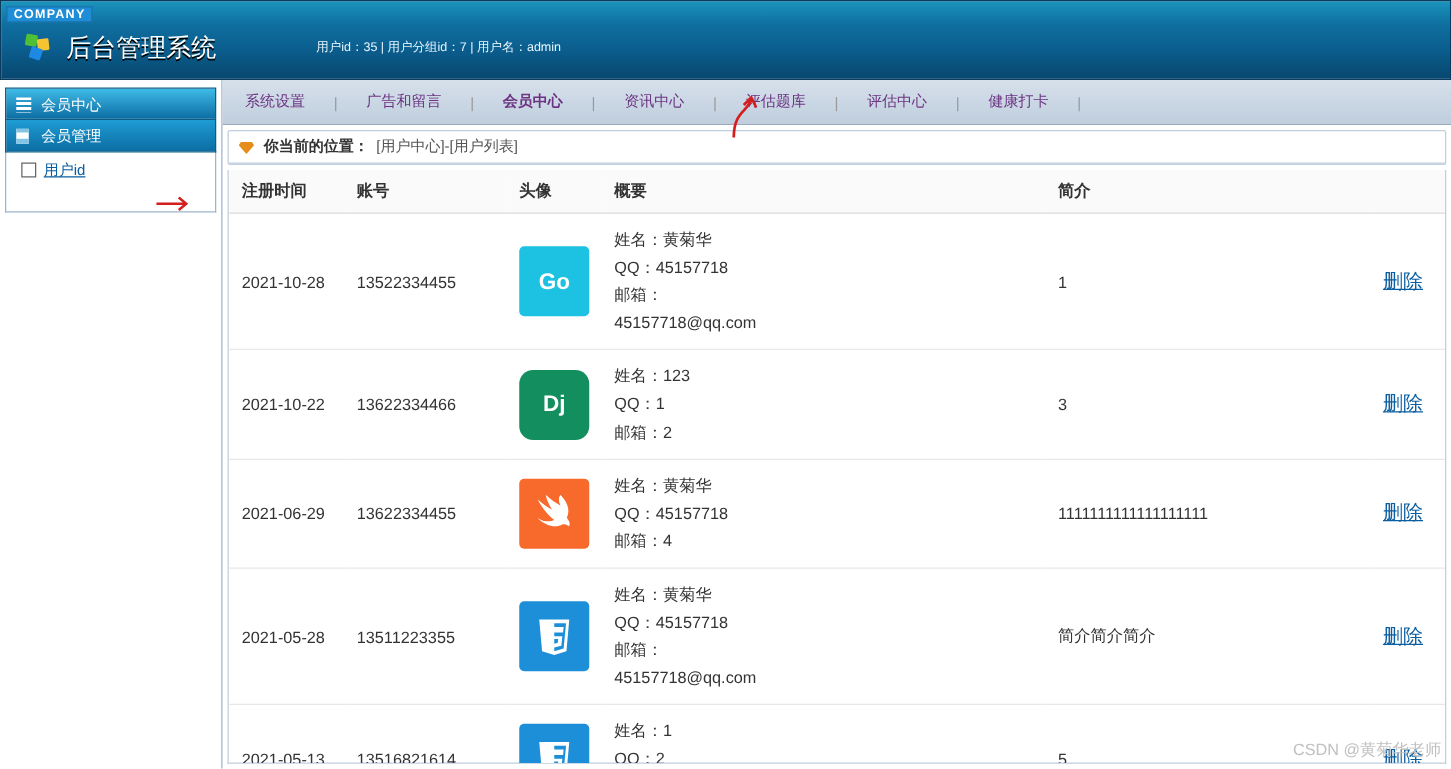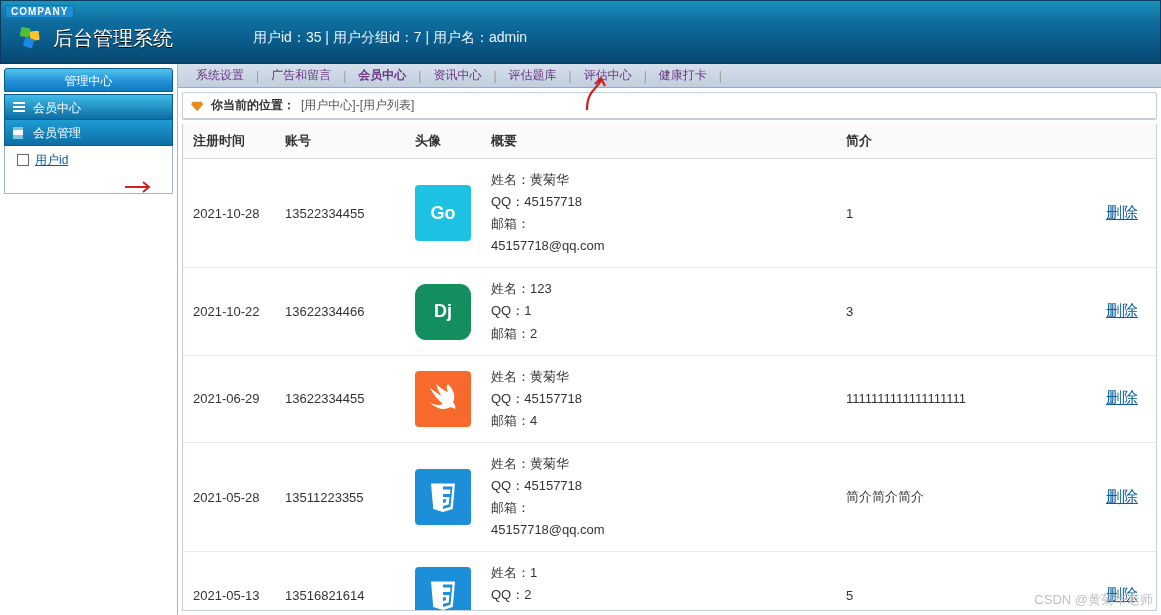--- a/index.html
+++ b/index.html
@@ -5,21 +5,21 @@
   * { box-sizing: border-box; margin: 0; padding: 0; }
   body { font-family: "Microsoft YaHei", Arial, sans-serif; font-size: 12px; background: #fff; width: 1161px; height: 615px; overflow: hidden; position: relative; }
   
   
   .topbar { height: 64px; background: linear-gradient(to bottom, #1a94bc 0%, #0f6fa0 30%, #0b5f8f 60%, #07476f 100%); border: 1px solid #0a3a5e; color: #fff; display: flex; align-items: center; padding: 12px 8px; position: relative; }
   .company-tag { position: absolute; top: 4px; left: 4px; background: #1f8dd6; color: #fff; font-size: 10px; letter-spacing: 1px; padding: 1px 6px; font-weight: bold; box-shadow: 0 0 0 1px rgba(0,0,0,.2) inset; }
   .app-title { display: flex; align-items: center; gap: 8px; margin-left: 8px; margin-top: 12px; }
   .app-title .logo { width: 28px; height: 28px; position: relative; }
   .app-title .logo svg { width: 100%; height: 100%; }
   .app-title h1 { font-size: 20px; font-weight: normal; color: #fff; text-shadow: 0 1px 0 #000; }
-  .session-info { margin-left: 80px; margin-top: 12px; font-size: 14px; color: #e8f6ff; }
+  .session-info { margin-left: 80px; margin-top: 12px; font-size: 10px; color: #e8f6ff; }
   .top-actions { position: absolute; right: 8px; top: 50%; transform: translateY(-50%); display: flex; gap: 4px; }
   .btnpill { background: linear-gradient(to bottom,#8ed2ef,#3aa8d8 50%,#1f8dd6 51%,#2099db); border: 1px solid #0a5e87; color: #fff; border-radius: 3px; padding: 3px 8px; display: inline-flex; align-items: center; gap: 4px; font-size: 11px; cursor: pointer; text-shadow: 0 1px 0 rgba(0,0,0,.3); box-shadow: inset 0 1px 0 rgba(255,255,255,.3);}
   .btnpill svg { width: 11px; height: 11px; fill: currentColor; }
 
   
   .main { display: flex; height: calc(100% - 64px); }
   .sidebar { width: 178px; background: #fff; border-right: 1px solid #9cb6cc; padding: 4px; }
   .side-title { height: 24px; background: linear-gradient(to bottom,#4fc4ec,#1f8dd6 60%,#0e7dbf); color:#fff; text-align:center; line-height:24px; border:1px solid #0a5e87; border-radius:3px 3px 0 0; font-size:12px; }
   .side-box { border: none; }
   .side-cat { height: 26px; line-height:26px; background: linear-gradient(to bottom,#3fbbe8,#0c6da3); color:#fff; padding-left: 28px; border:1px solid #0a5e87; margin-top: 2px; position: relative; }
@@ -28,21 +28,21 @@
   .side-sub::before { content:""; position:absolute; left:8px; top:7px; width:10px; height:12px; background:#fff; box-shadow: inset 0 3px 0 #80c5e6, inset 0 -4px 0 #80c5e6; }
   .side-leaf { padding: 6px 0 6px 30px; position:relative; }
   .side-leaf::before { content:""; position:absolute; left:12px; top:8px; width:10px; height:10px; border:1px solid #666; background:#fff; }
   .side-leaf a { color:#0b5ea0; text-decoration: underline; cursor:pointer; }
   .side-arrow { width:30px; height:12px; margin:6px 0 0 120px; }
   .side-arrow svg { width:100%; height:100%; display:block; }
   .side-wrap { border: 1px solid #9cb6cc; border-top:0; }
 
   
   .content { flex:1; display:flex; flex-direction:column; overflow:hidden; }
-  .tabs { height: 24px; background: linear-gradient(#d6e0eb,#c0cedd); border-bottom:1px solid #99a9be; display:flex; align-items:center; padding: 4px 10px; gap: 4px; }
+  .tabs { height: 36px; background: linear-gradient(#d6e0eb,#c0cedd); border-bottom:1px solid #99a9be; display:flex; align-items:center; padding: 4px 10px; gap: 15px; }
   .tabs a { color:#6c3483; padding:0 8px; cursor:pointer; }
   .tabs .sep { color:#999; }
   .tabs .active { color:#6c3483; font-weight:bold; position:relative; }
   .tab-arrow { position:absolute; left:405px; top:10px; width:24px; height:40px; pointer-events:none; }
   .tab-arrow svg { width:100%; height:100%; overflow:visible; }
   .breadcrumb { height: 26px; display:flex; align-items:center; gap:6px; padding: 0 8px; border-bottom:1px solid #c0cedd; font-size:12px; }
   .breadcrumb .ico { width:14px; height:14px; display:inline-flex; }
   .breadcrumb .ico svg { width:14px; height:14px; fill:#e58c1c; }
   .breadcrumb b { color:#333; }
   .breadcrumb span.pathv { color:#555; }
@@ -84,21 +84,20 @@
           </g>
         </svg>
     </span>
     <h1>后台管理系统</h1>
   </div>
   <div class="session-info">用户id：35 | 用户分组id：7 | 用户名：admin</div>
 </div>
 
 <div class="main">
   <div class="sidebar">
-    <div class="side-title">管理中心</div>
     <div class="side-box">
       <div class="side-cat">会员中心</div>
       <div class="side-sub">会员管理</div>
       <div class="side-wrap">
         <div class="side-leaf"><a>用户id</a></div>
         <div class="side-arrow">
             <svg viewBox="0 0 30 12">
               <path d="M0 6 L24 6 M18 1 L24 6 L18 11" stroke="#d31f1f" stroke-width="2" fill="none"></path>
             </svg>
           </div>

